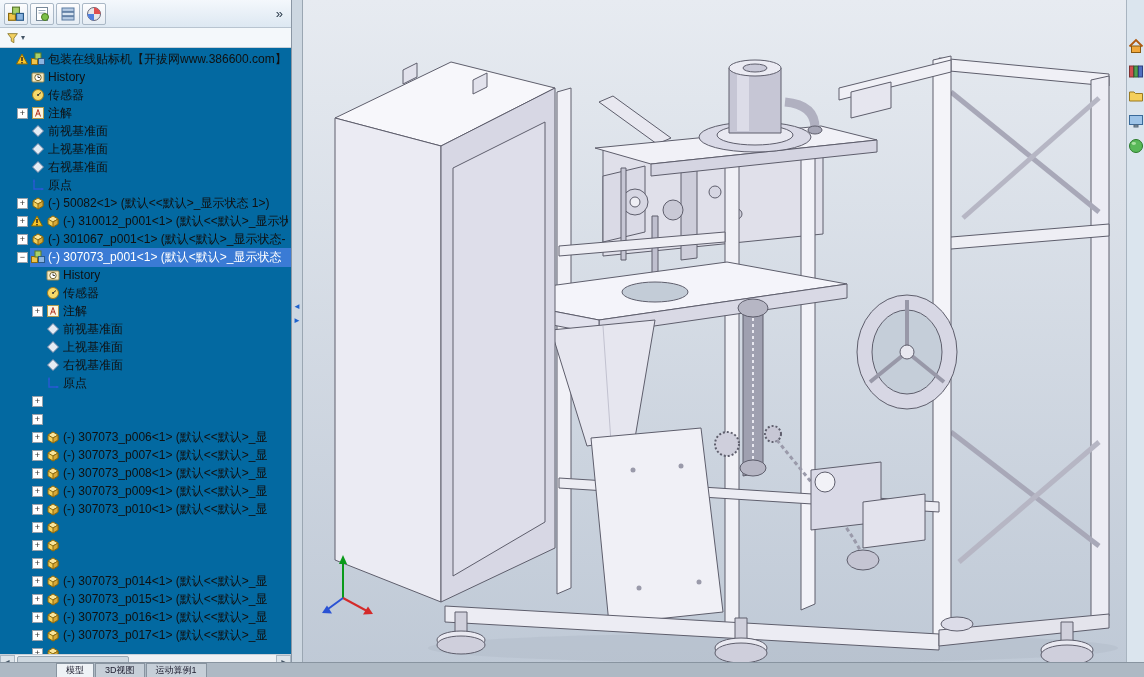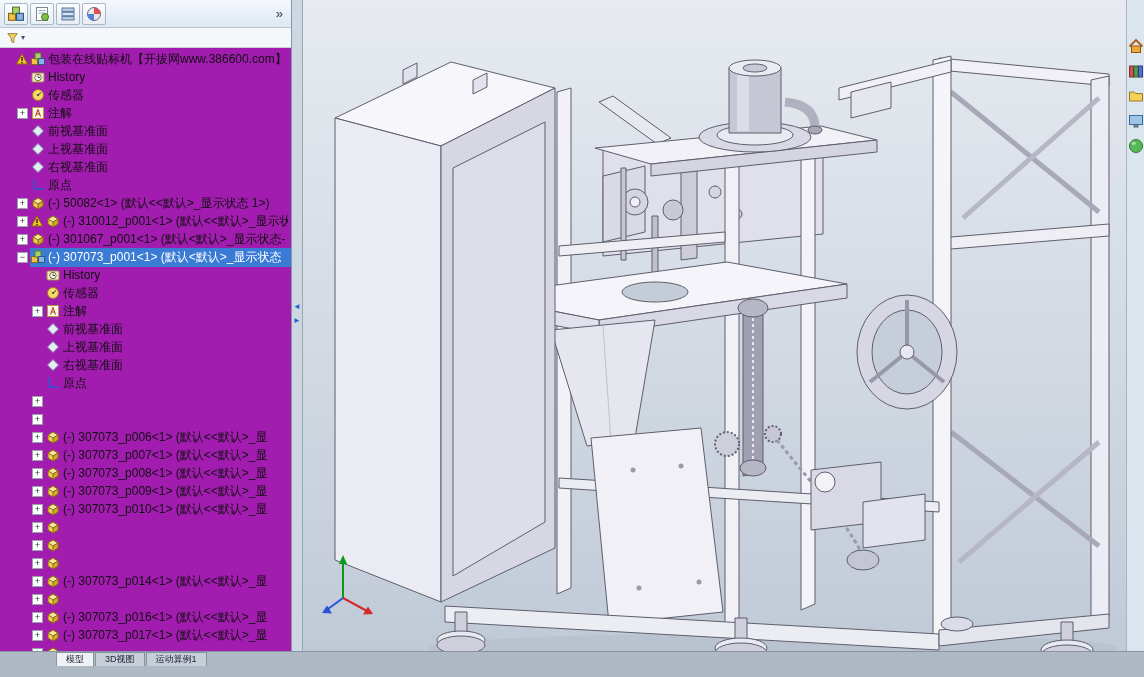--- a/index.html
+++ b/index.html
@@ -15,21 +15,21 @@
     background:linear-gradient(#fdfdfe,#e6edf4);display:flex;align-items:center;justify-content:center;cursor:pointer;}
   .tab-btn span{width:16px;height:16px;display:block;}
   .tab-btn svg{width:16px;height:16px;display:block;}
   .overflow-chevron{margin-left:auto;color:#2a3a4a;font-size:13px;padding:0 4px;cursor:pointer;}
   .filter-row{height:20px;border-bottom:1px solid #c8d0d8;display:flex;align-items:center;
     padding:0 3px;background:#f4f8fb;gap:2px;flex:0 0 auto;}
   .filter-btn{display:flex;align-items:center;gap:1px;border:1px solid transparent;padding:0 2px;cursor:pointer;}
   .filter-btn svg{width:14px;height:14px;display:block;}
   .filter-caret{font-size:8px;color:#456;}
 
-  .tree{flex:1 1 auto;overflow:hidden;padding-top:2px;background:#a21caf;}
+  .tree{flex:1 1 auto;overflow:hidden;padding-top:2px;background:#0369a1;}
   .tree-row{height:18px;display:flex;align-items:center;white-space:nowrap;font-size:12px;color:#101010;}
   .expander{width:11px;height:11px;border:1px solid #98a2ac;background:#fff;font-size:9px;line-height:9px;
     text-align:center;color:#333;margin:0 2px 0 0;flex:0 0 auto;cursor:pointer;}
   .expander.blank{border:none;background:transparent;cursor:default;}
   .row-content{display:flex;align-items:center;gap:3px;padding:1px 3px 1px 1px;flex:1 1 auto;min-width:0;}
   .row-content.selected{background:#3a7bd5;color:#fff;}
   .ticon{width:14px;height:14px;flex:0 0 auto;display:inline-block;}
   .ticon svg{width:14px;height:14px;display:block;}
   .ticon.warn{width:12px;height:12px;}
   .ticon.warn svg{width:12px;height:12px;}
@@ -51,21 +51,21 @@
   .viewport{position:absolute;left:303px;top:0;width:823px;height:668px;overflow:hidden;}
   .viewport svg.machine{display:block;}
 
   
   .task-pane{position:absolute;right:0;top:0;width:18px;height:668px;background:#dbe5ee;
     border-left:1px solid #a8b4c0;display:flex;flex-direction:column;align-items:center;padding-top:38px;gap:9px;}
   .tp-btn{width:16px;height:16px;cursor:pointer;}
   .tp-btn span,.tp-btn svg{width:16px;height:16px;display:block;}
 
   
-  .bottom-bar{position:absolute;left:0;bottom:0;width:1144px;height:26px;background:#aeb9c4;
+  .bottom-bar{position:absolute;left:0;bottom:0;width:1144px;height:15px;background:#aeb9c4;
     border-top:1px solid #8894a0;overflow:hidden;}
   .doc-tabs{display:flex;margin-left:56px;gap:1px;}
   .doc-tab{font-size:9px;line-height:13px;padding:0 9px;background:#c6cfd8;border:1px solid #8894a0;
     border-bottom:none;color:#223;height:14px;cursor:pointer;white-space:nowrap;}
   .doc-tab.active{background:#eef2f6;}
 </style>
 </head>
 <body>
 
 <div class="app">
@@ -493,20 +493,21 @@
         <div class="tree-row" style="padding-left: 32px;">
           <span class="expander">+</span>
           <span class="row-content">
             <span class="ticon">
               <svg viewBox="0 0 14 14">
                 <polygon points="2,5 7,2 12,5 12,10 7,13 2,10" fill="#f2cf5a" stroke="#8a6a10"></polygon>
                 <polygon points="2,5 7,8 12,5 7,2" fill="#f8e49a" stroke="#8a6a10"></polygon>
                 <polygon points="7,8 7,13 12,10 12,5" fill="#d8a838" stroke="#8a6a10"></polygon>
               </svg>
             </span>
+            <span class="tlabel">(-) 307073_p015&lt;1&gt; (默认&lt;&lt;默认&gt;_显</span>
           </span>
         </div>
         <div class="tree-row" style="padding-left: 32px;">
           <span class="expander">+</span>
           <span class="row-content">
             <span class="ticon">
               <svg viewBox="0 0 14 14">
                 <polygon points="2,5 7,2 12,5 12,10 7,13 2,10" fill="#f2cf5a" stroke="#8a6a10"></polygon>
                 <polygon points="2,5 7,8 12,5 7,2" fill="#f8e49a" stroke="#8a6a10"></polygon>
                 <polygon points="7,8 7,13 12,10 12,5" fill="#d8a838" stroke="#8a6a10"></polygon>

